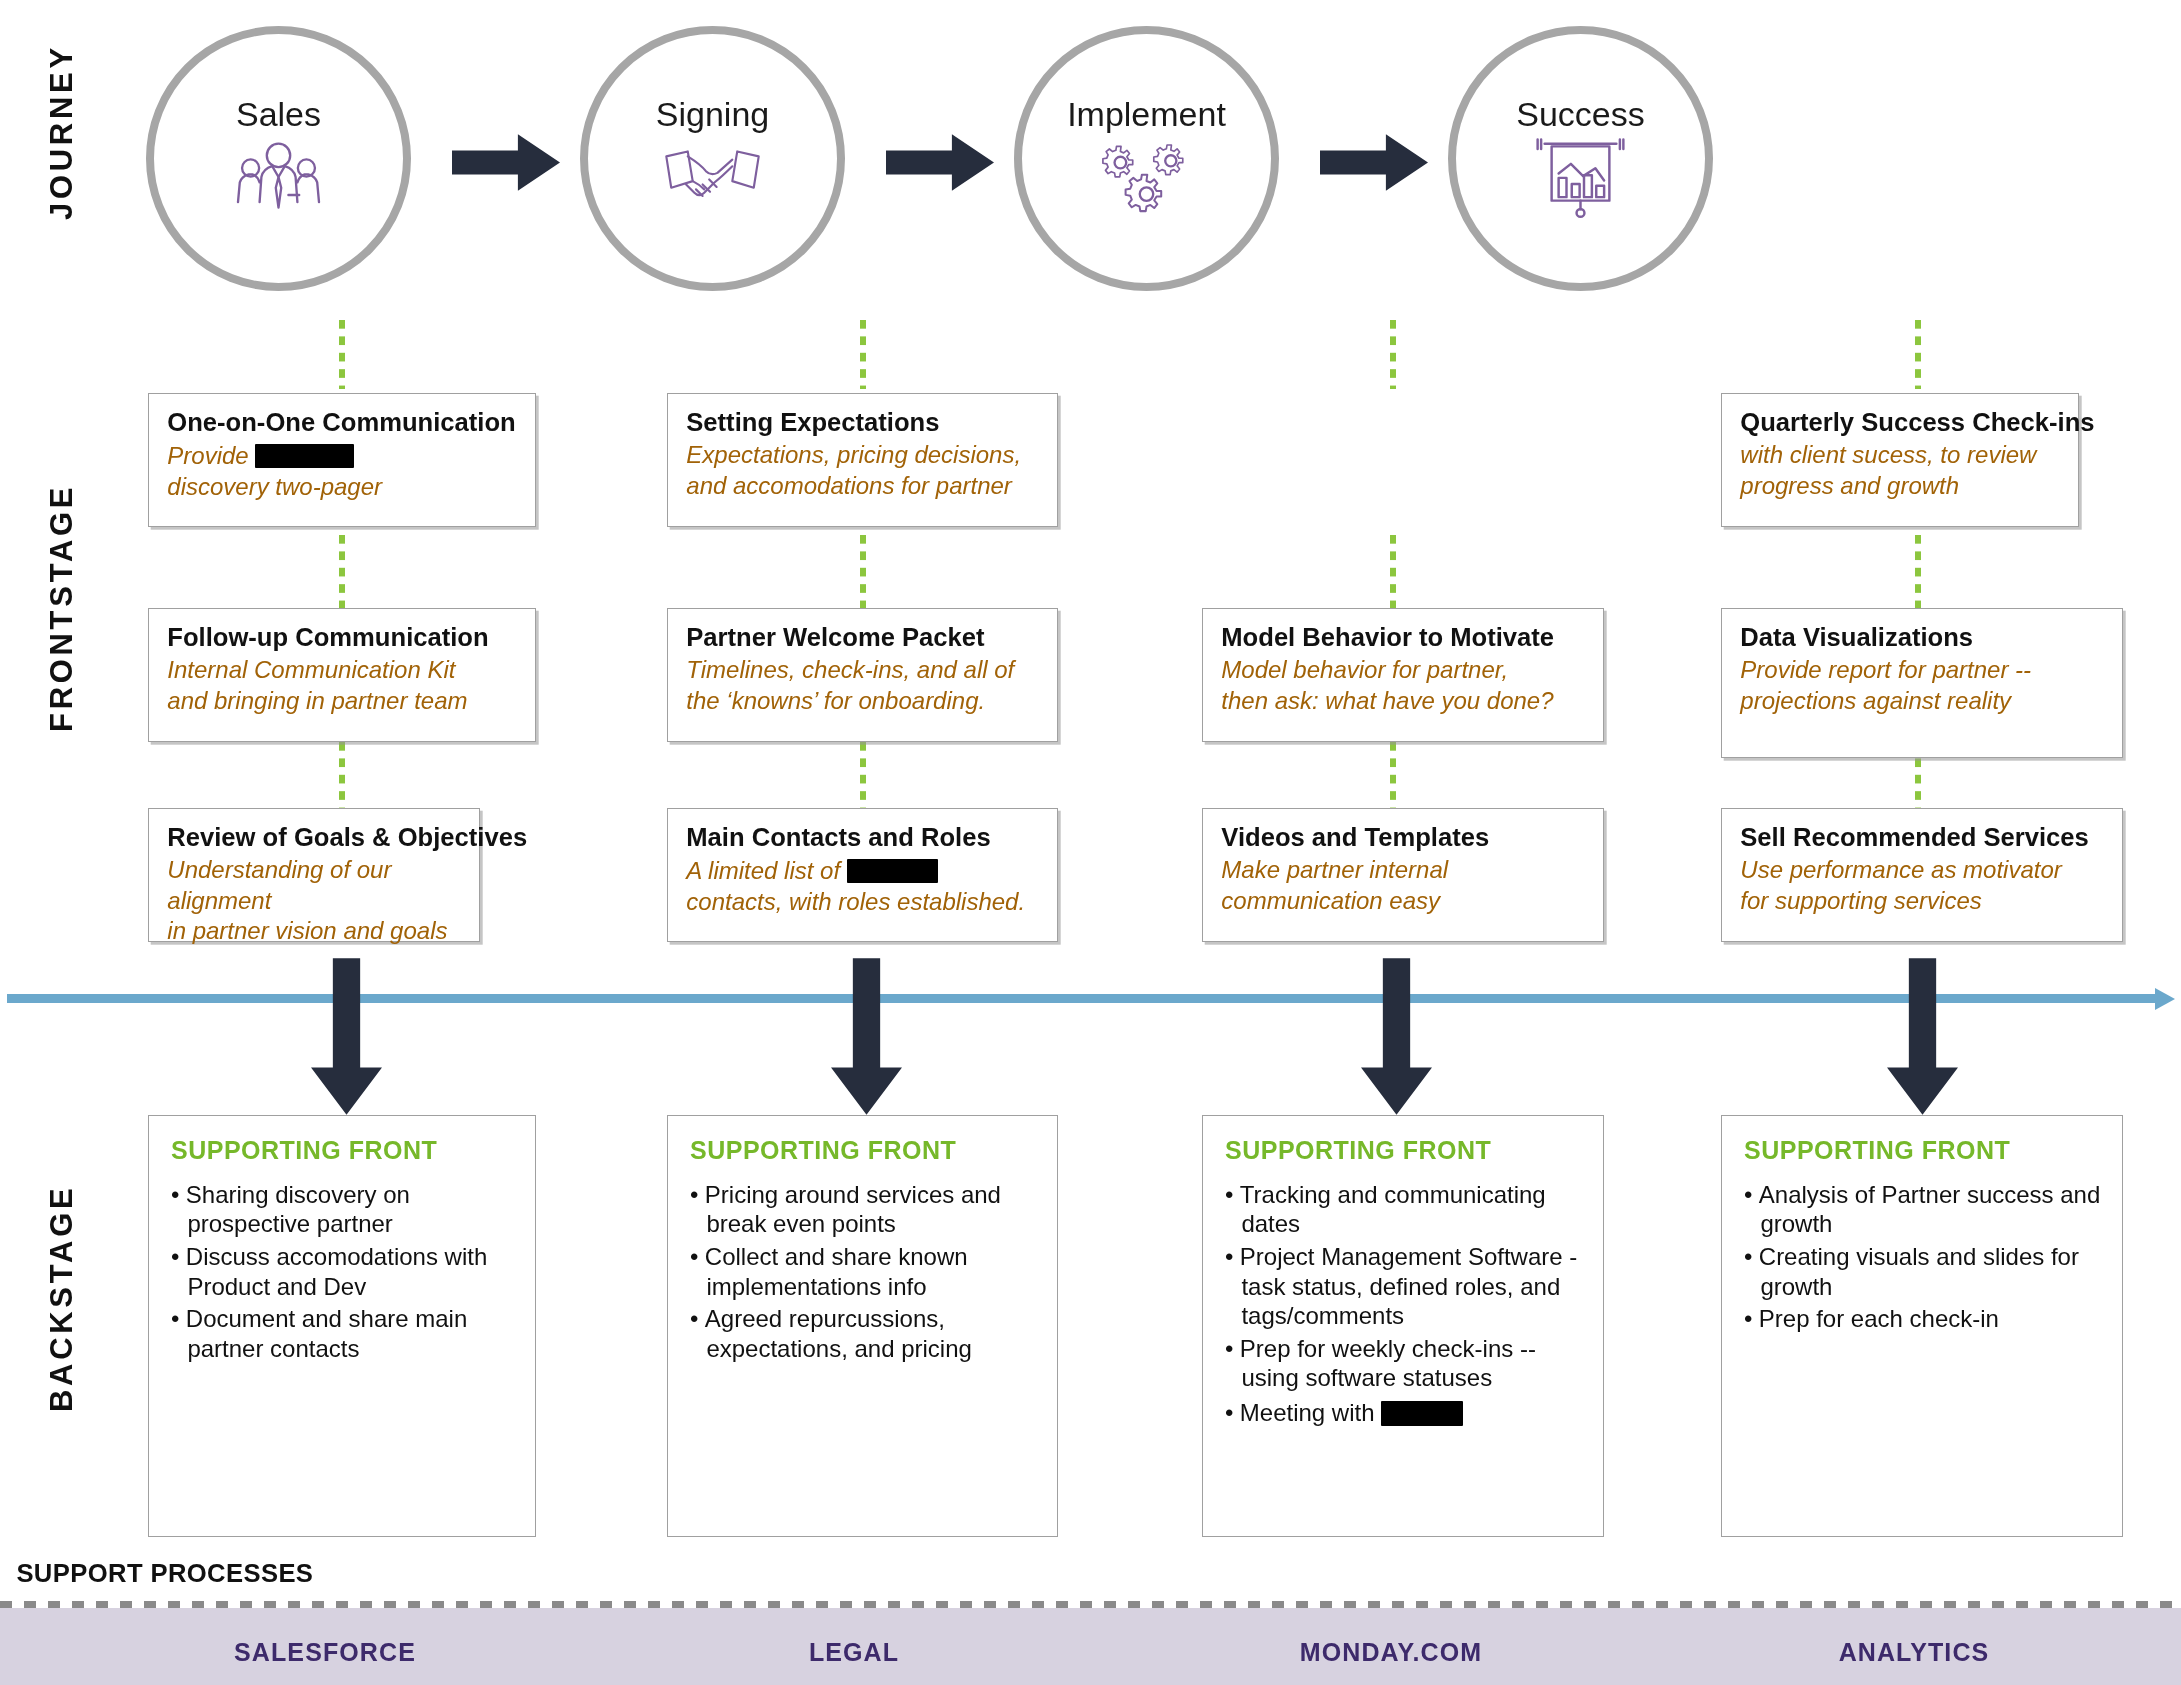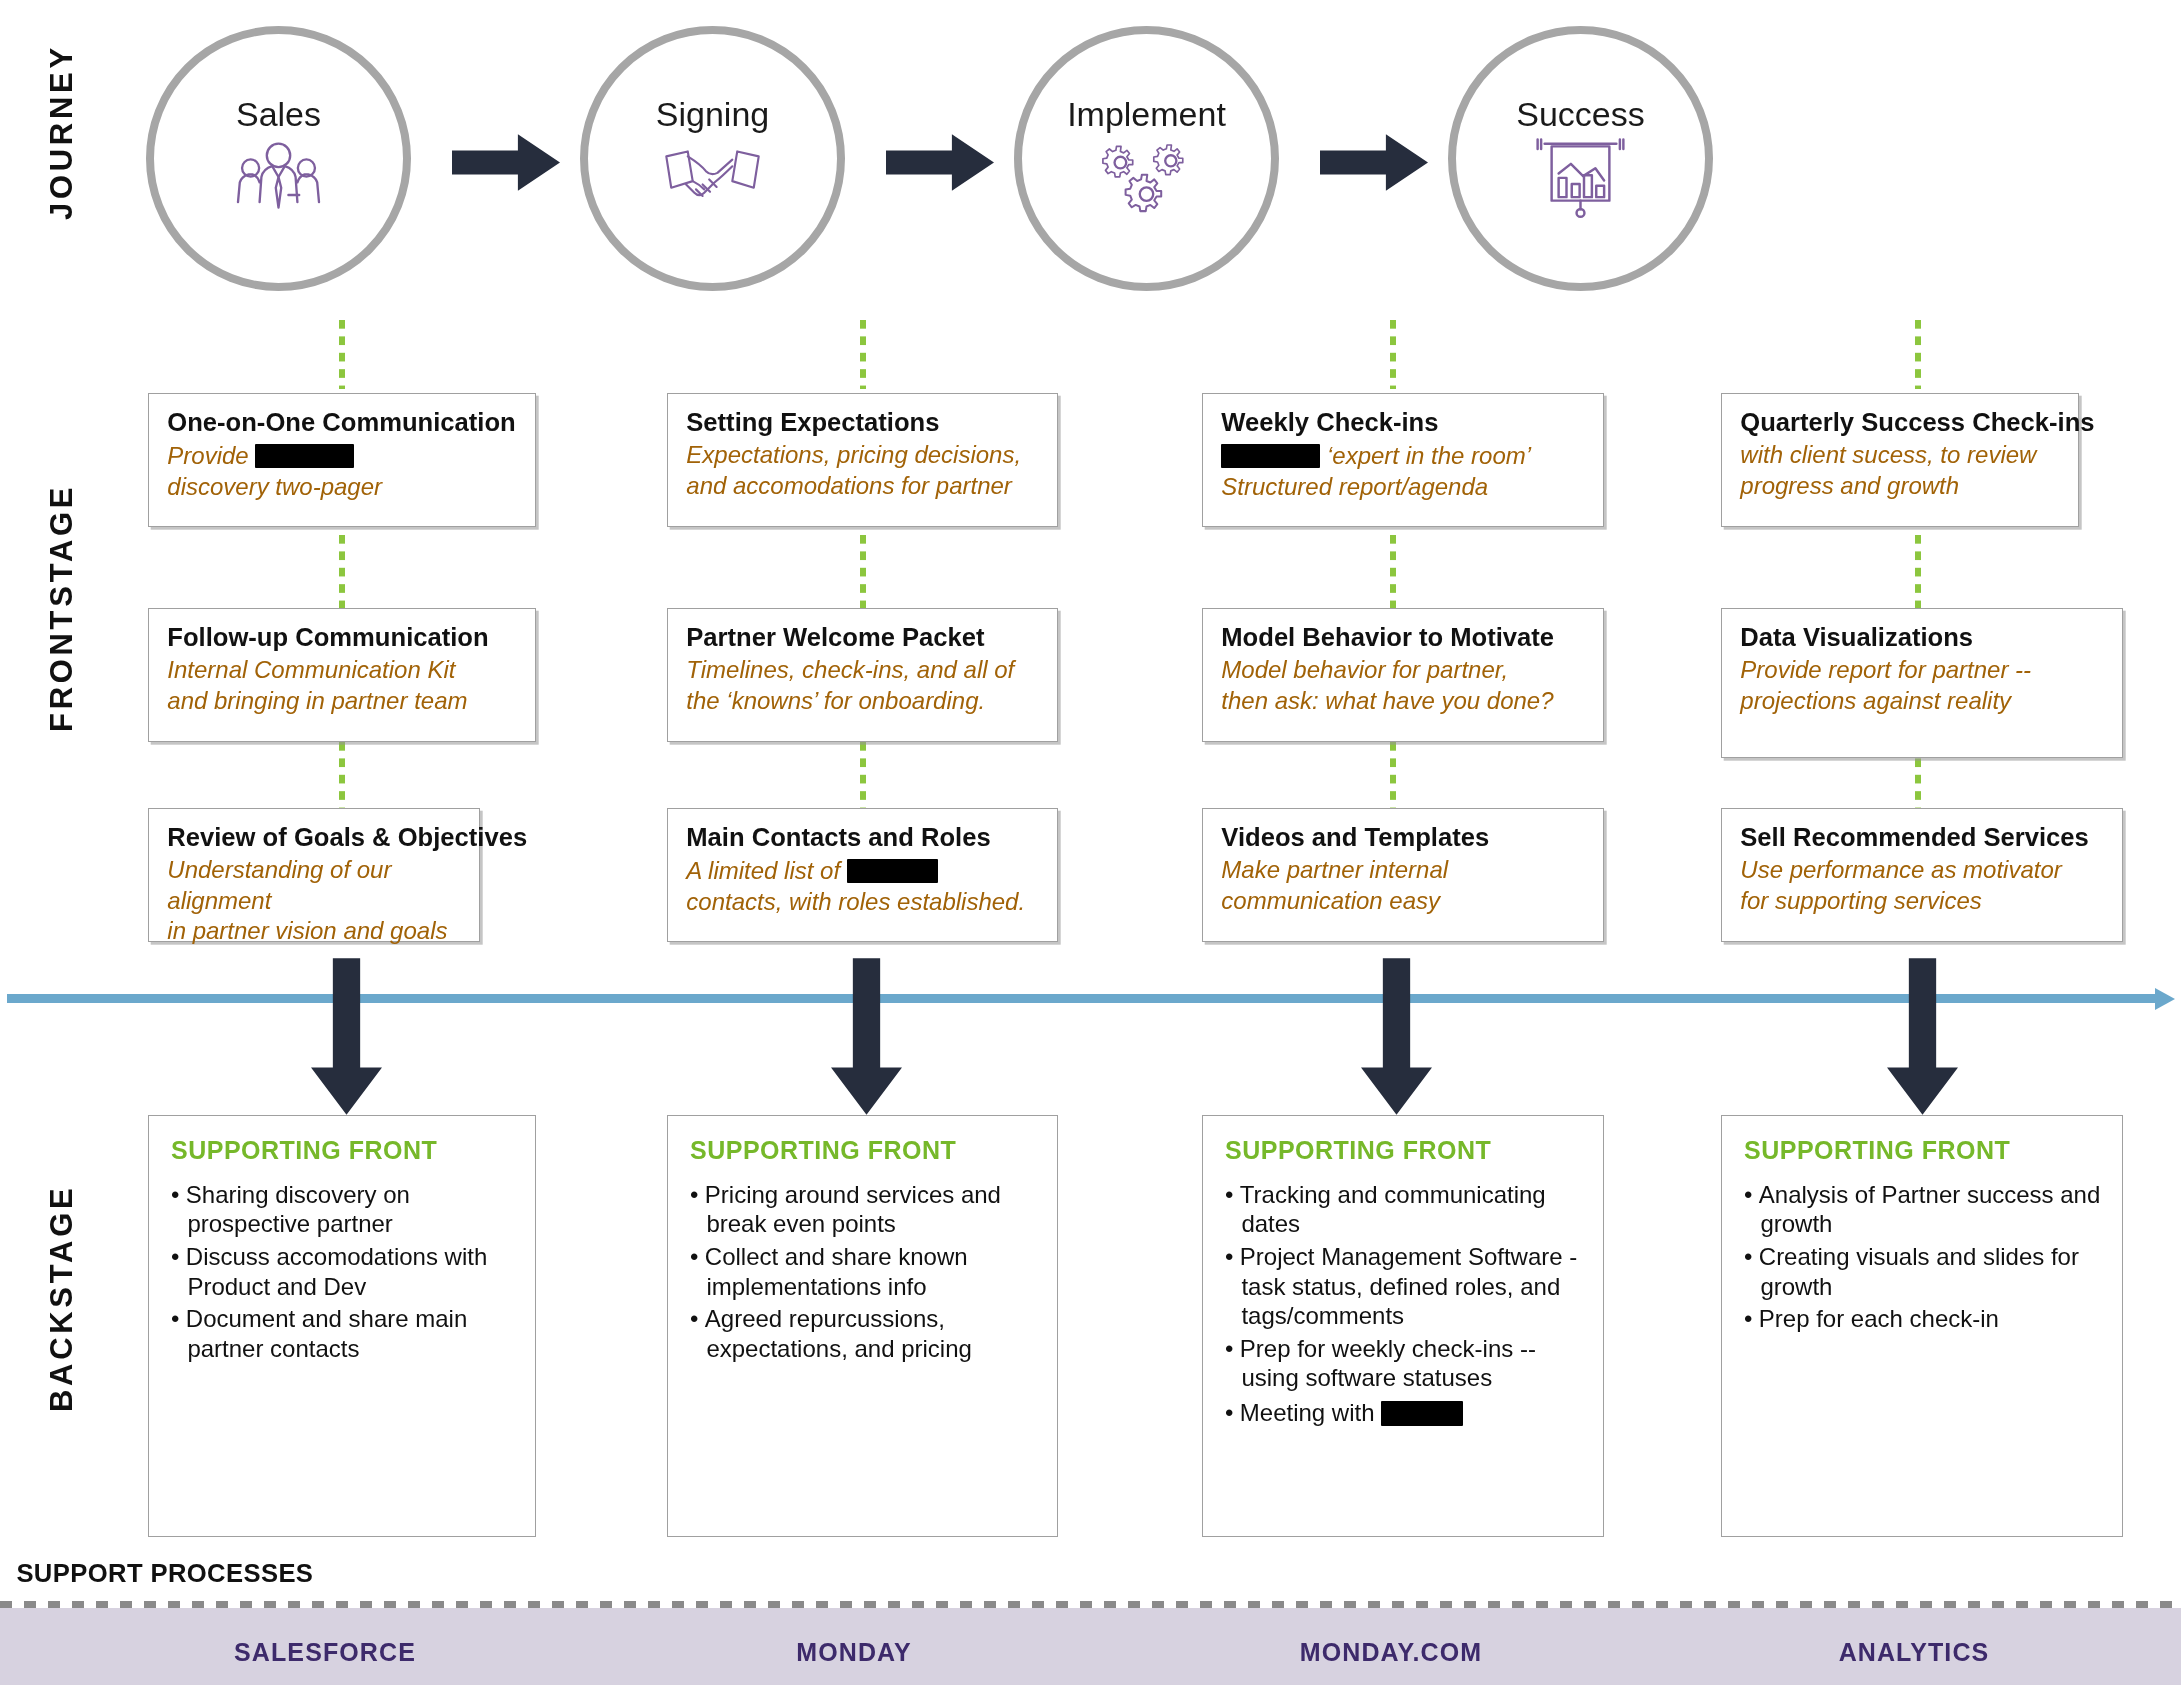--- a/index.html
+++ b/index.html
@@ -274,25 +274,20 @@
     <div class="fbox-title">Partner Welcome Packet</div>
     <div class="fbox-sub">Timelines, check-ins, and all of
 the ‘knowns’ for onboarding.</div>
   </div>
   <div class="fbox" style="left:667px; top:808px; width:391px; height:134px;">
     <div class="fbox-title">Main Contacts and Roles</div>
     <div class="fbox-sub"><span>A limited list of </span><span class="redact" style="width:91px;"></span><span>
 contacts, with roles established.</span></div>
   </div>
 
-  <div class="fbox" style="left:1202px; top:393px; width:402px; height:134px;">
-    <div class="fbox-title">Weekly Check-ins</div>
-    <div class="fbox-sub"><span class="redact" style="width:99px;"></span><span> ‘expert in the room’
-Structured report/agenda</span></div>
-  </div>
   <div class="fbox" style="left:1202px; top:608px; width:402px; height:134px;">
     <div class="fbox-title">Model Behavior to Motivate</div>
     <div class="fbox-sub">Model behavior for partner,
 then ask: what have you done?</div>
   </div>
   <div class="fbox" style="left:1202px; top:808px; width:402px; height:134px;">
     <div class="fbox-title">Videos and Templates</div>
     <div class="fbox-sub">Make partner internal
 communication easy</div>
   </div>
@@ -363,18 +358,18 @@
     <div class="bbox-title">SUPPORTING FRONT</div>
     <div class="bullet"><span class="dot">•</span><span>Analysis of Partner success and growth</span></div>
     <div class="bullet"><span class="dot">•</span><span>Creating visuals and slides for growth</span></div>
     <div class="bullet"><span class="dot">•</span><span>Prep for each check-in</span></div>
   </div>
 
   <div class="sp-label">SUPPORT PROCESSES</div>
   <div class="dashed-sep"></div>
   <div class="sp-band"></div>
   <div class="sp-item" style="left:133px;">SALESFORCE</div>
-  <div class="sp-item" style="left:662px;">MONDAY</div>
+  <div class="sp-item" style="left:662px;">LEGAL</div>
   <div class="sp-item" style="left:1199px;">MONDAY.COM</div>
   <div class="sp-item" style="left:1722px;">ANALYTICS</div>
 
 </div>
 
 
 </body></html>

